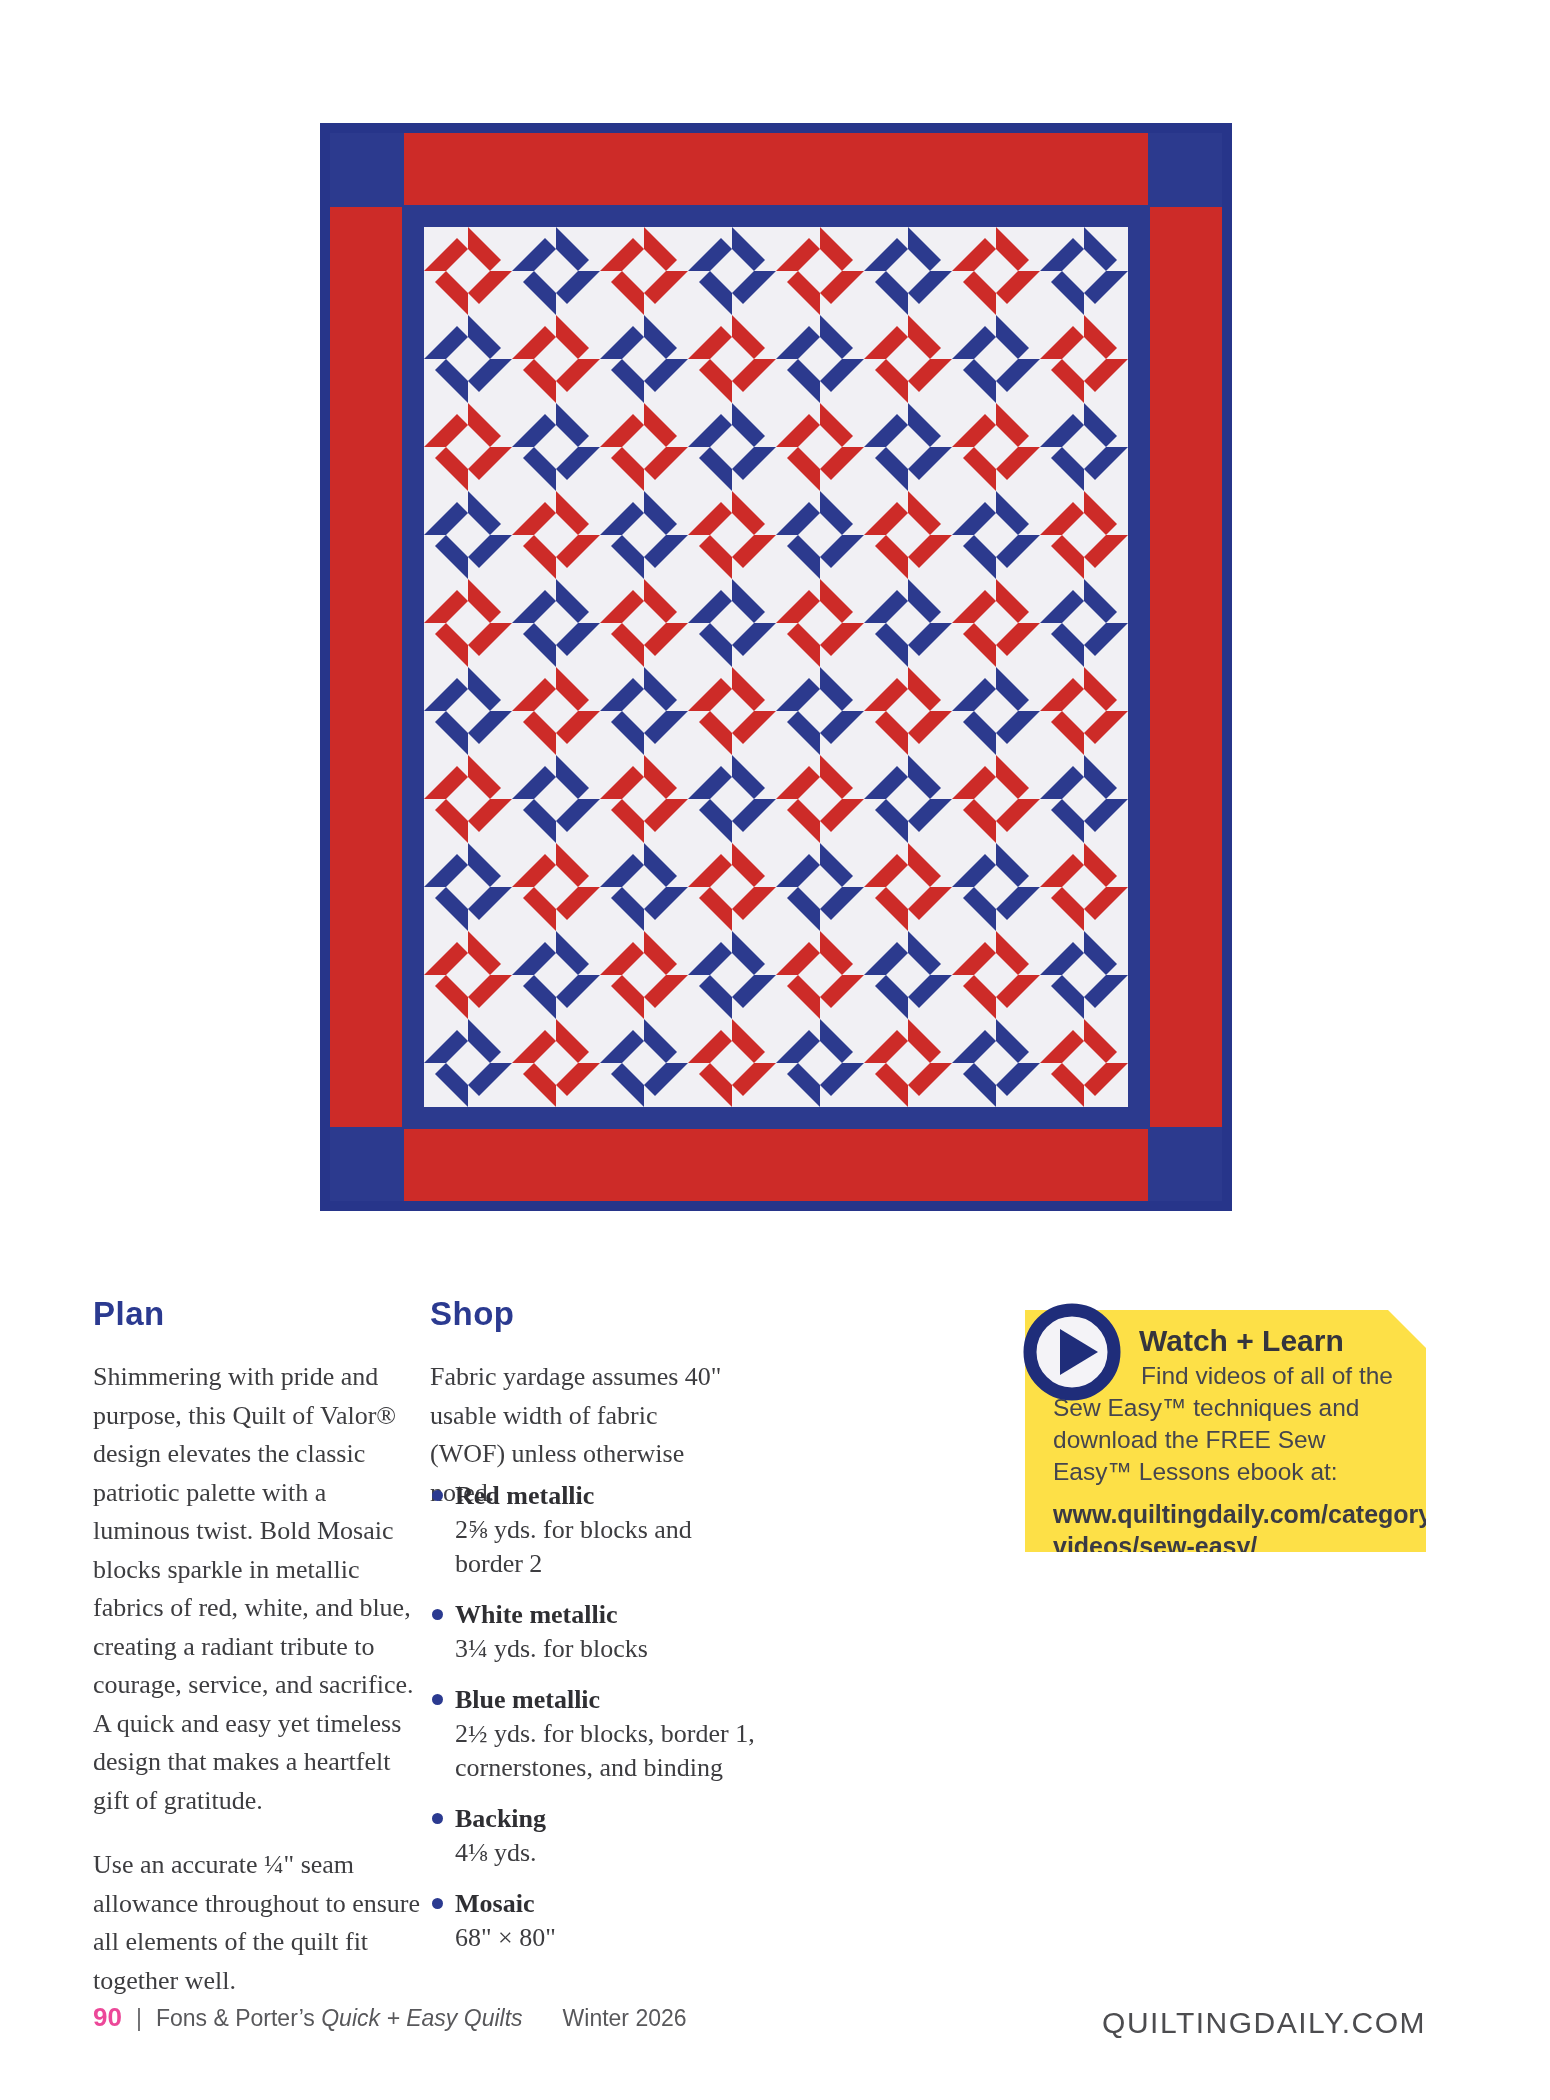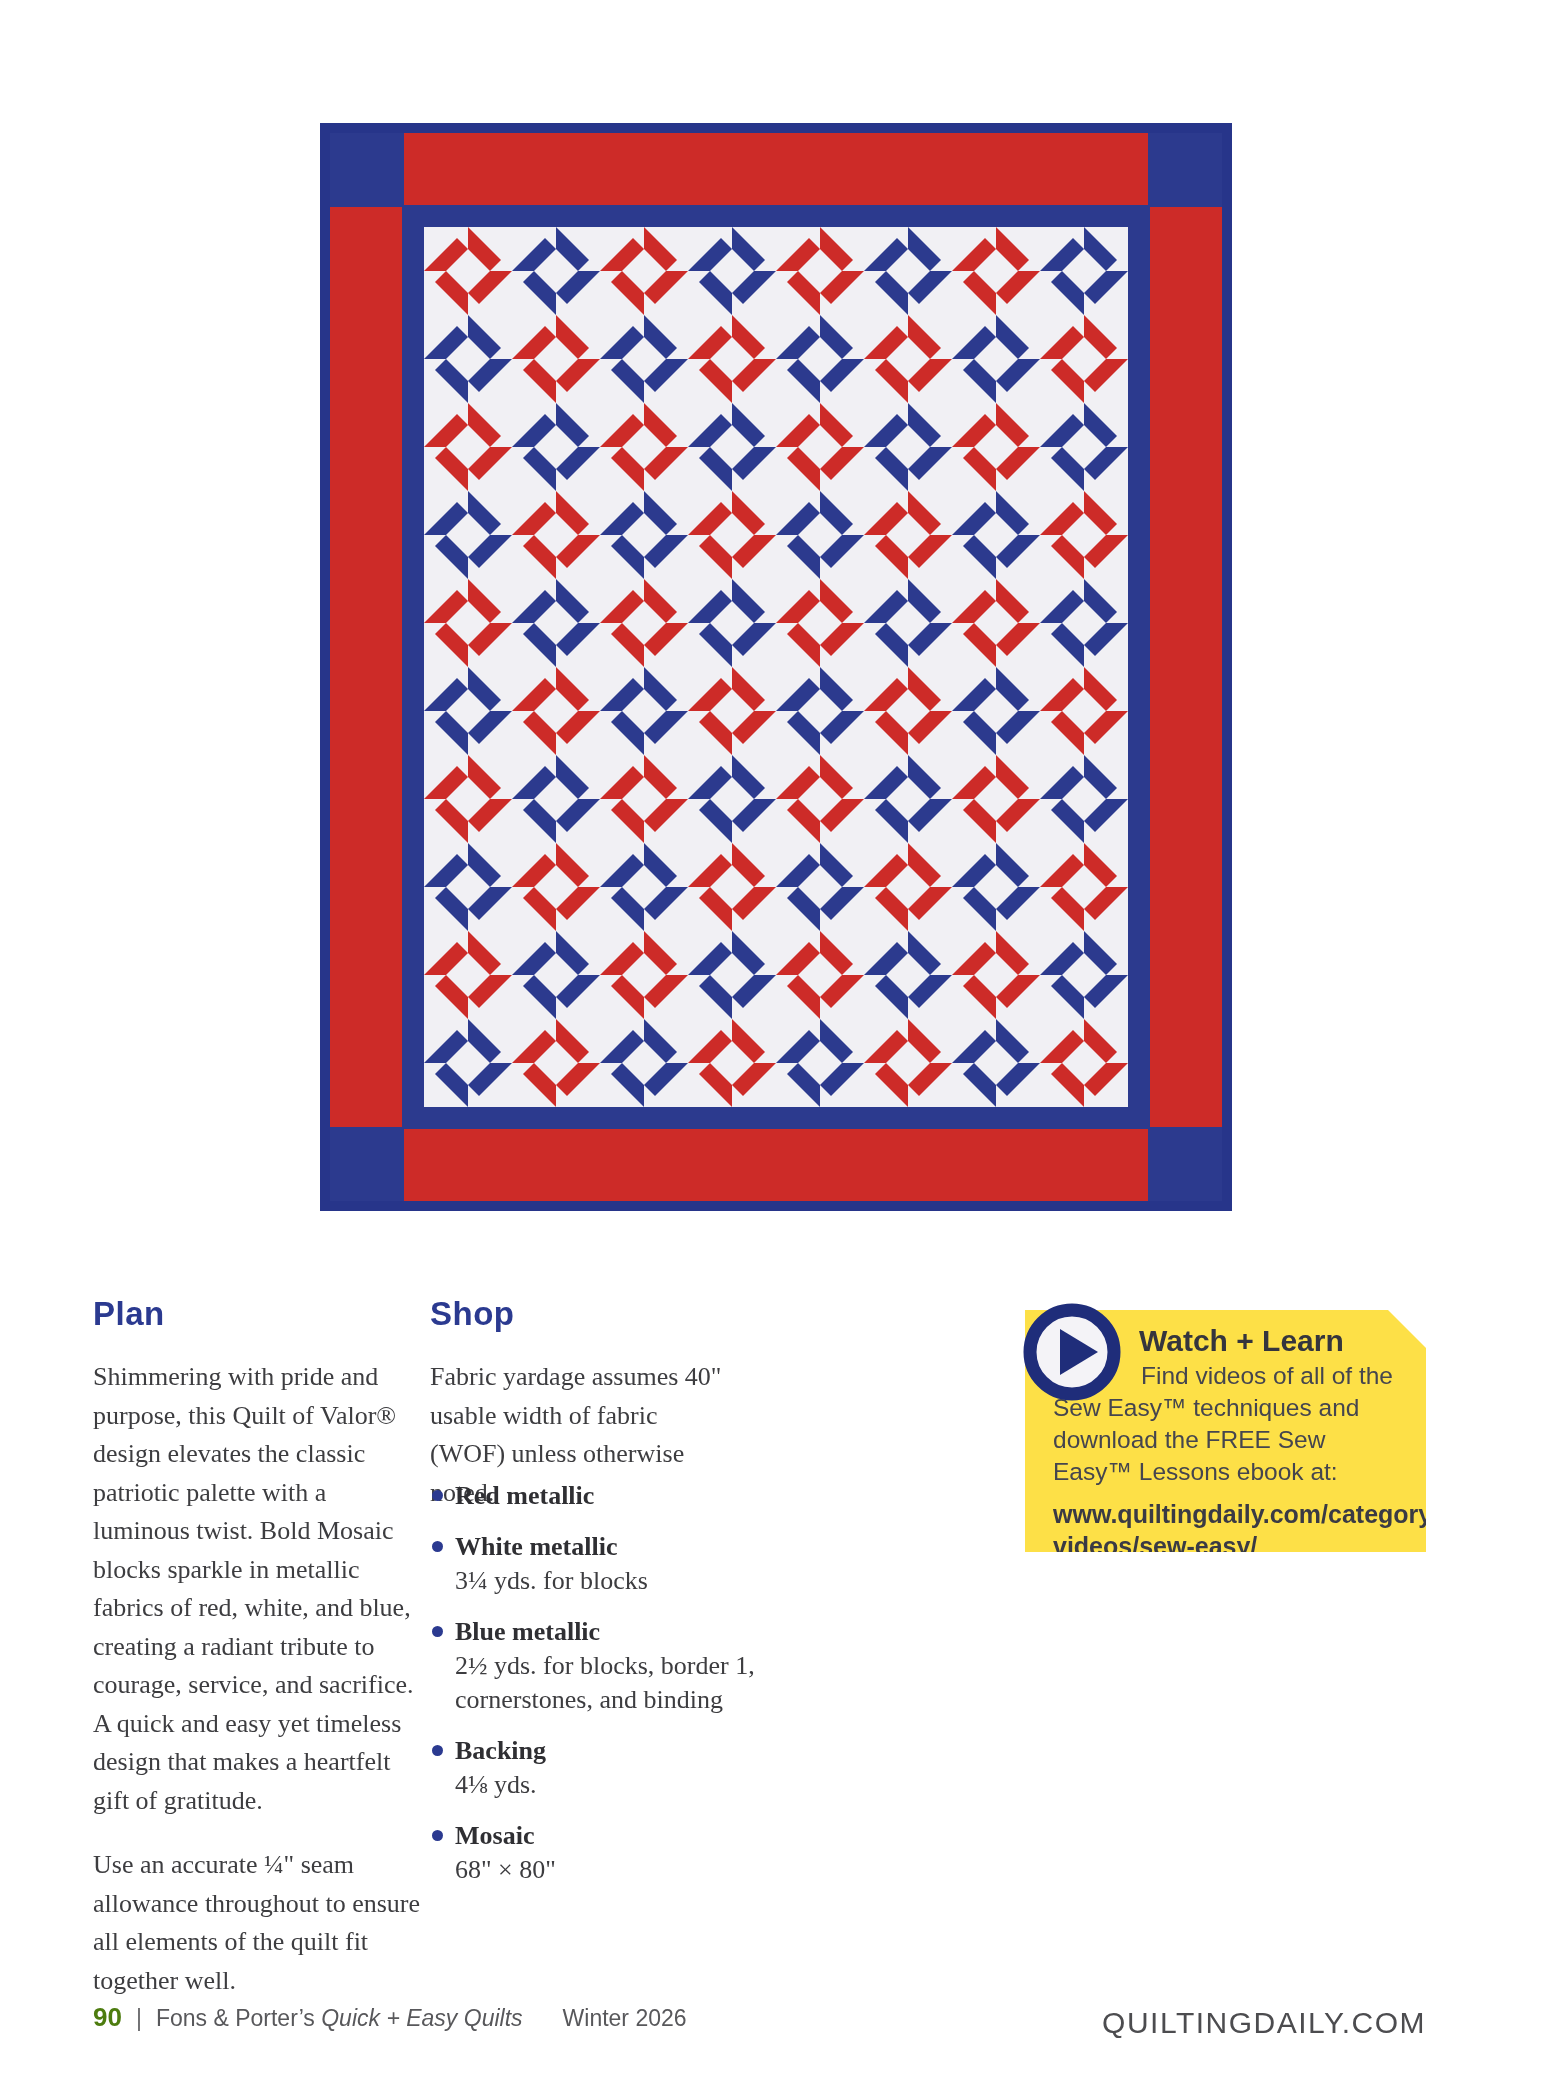--- a/index.html
+++ b/index.html
@@ -35,21 +35,21 @@
   #watch-title{margin:14px 0 0 114px;font-size:30px;font-weight:bold;color:#35353d;
                font-family:"Liberation Sans",sans-serif;}
   #watch-body{margin:2px 16px 0 28px;font-size:24.5px;line-height:32px;color:#45454e;
               text-indent:88px;}
   #watch-url{margin:10px 16px 0 28px;font-size:25px;line-height:32px;font-weight:bold;
              color:#3a3a44;}
   #play-icon{position:absolute;left:1022px;top:1302px;width:100px;height:100px;}
 
   
   #footer-left{position:absolute;left:93px;top:2002px;font-size:23px;color:#58585b;}
-  #footer-left .pagenum{font-weight:bold;font-size:26px;color:#4d7c0f;}
+  #footer-left .pagenum{font-weight:bold;font-size:26px;color:#ec4899;}
   #footer-left .sep{margin:0 14px;color:#6a6a6d;}
   #footer-left .ital{font-style:italic;}
   #footer-left .issue{margin-left:40px;}
   #footer-right{position:absolute;right:124px;top:2006px;font-size:30px;color:#4c4c4f;
                 letter-spacing:1.5px;}
 </style>
 </head>
 <body>
 
 <div id="page">
@@ -394,20 +394,21 @@
   </div>
 
   <div class="col-heading" style="left:430px;top:1295px;">Shop</div>
   <div class="body-copy" style="left:430px;top:1358px;width:300px;">Fabric yardage assumes 40" usable width of fabric (WOF) unless otherwise noted.</div>
 
   <div id="shop-list">
     <div class="shop-item">
       <span class="bullet"></span>
       <div>
         <div class="item-name">Red metallic</div>
+        <div class="item-detail">2⅝ yds. for blocks and border 2</div>
       </div>
     </div>
     <div class="shop-item">
       <span class="bullet"></span>
       <div>
         <div class="item-name">White metallic</div>
         <div class="item-detail">3¼ yds. for blocks</div>
       </div>
     </div>
     <div class="shop-item">

